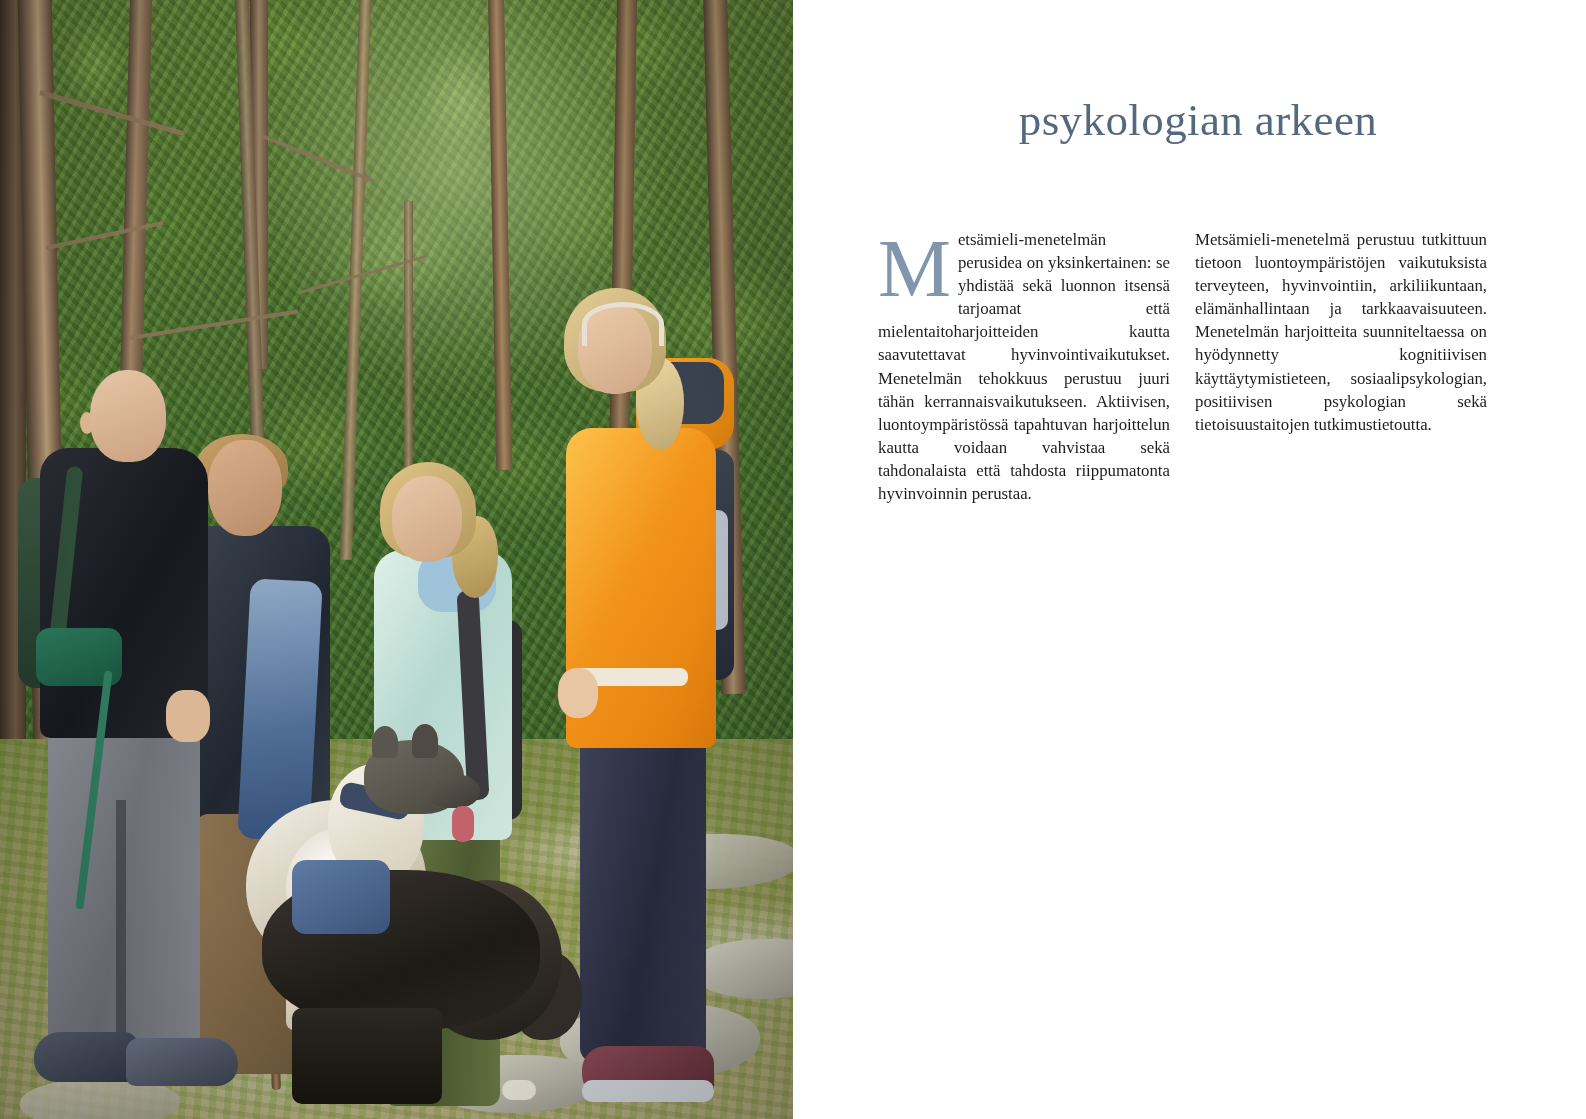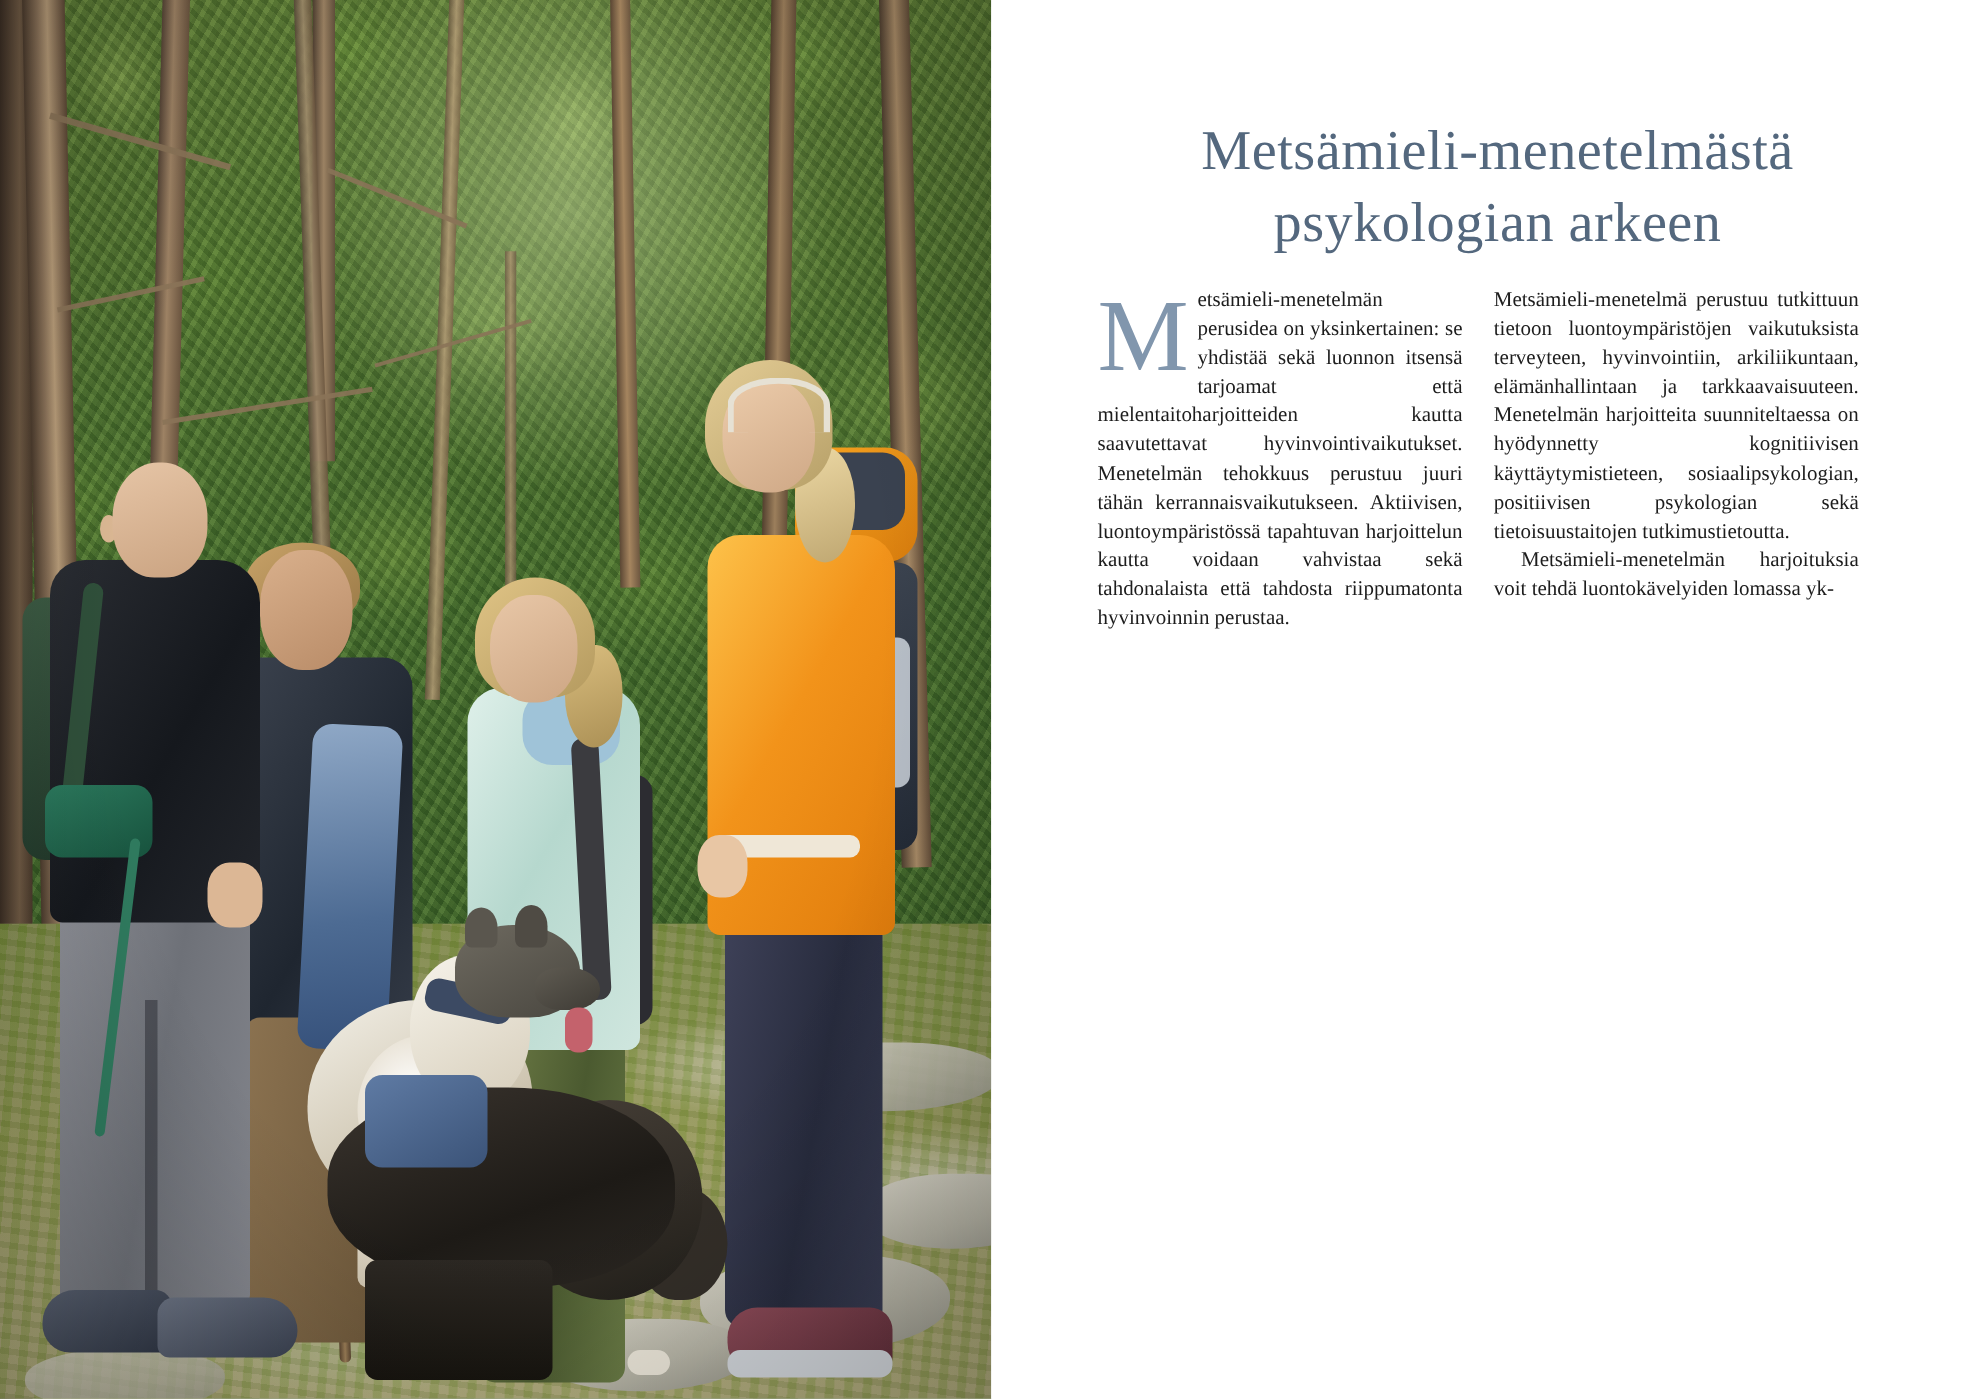--- a/index.html
+++ b/index.html
@@ -350,28 +350,26 @@
         <div class="shoe2"></div>
       </div>
 
       <div class="photo-vig"></div>
     </div>
   </div>
 
   <div class="content">
 
     <div class="title">
-      <div>Metsämieli-menetelmästä</div>
       <div>psykologian arkeen</div>
     </div>
 
     <div class="columns">
       <div class="col">
         <p><span class="dropcap">M</span><span>etsämieli-menetelmän perusidea on yksinkertainen: se yhdistää sekä luonnon itsensä tarjoamat että mielentaitoharjoitteiden kautta saavutettavat hyvinvointivaikutukset. Menetelmän tehokkuus perustuu juuri tähän kerrannaisvaikutukseen. Aktiivisen, luontoympäristössä tapahtuvan harjoittelun kautta voidaan vahvistaa sekä tahdonalaista että tahdosta riippumatonta hyvinvoinnin perustaa.</span></p>
       </div>
       <div class="col">
         <p>Metsämieli-menetelmä perustuu tutkittuun tietoon luontoympäristöjen vaikutuksista terveyteen, hyvinvointiin, arkiliikuntaan, elämänhallintaan ja tarkkaavaisuuteen. Menetelmän harjoitteita suunniteltaessa on hyödynnetty kognitiivisen käyttäytymistieteen, sosiaalipsykologian, positiivisen psykologian sekä tietoisuustaitojen tutkimustietoutta.</p>
-        <p>Metsämieli-menetelmän harjoituksia voit tehdä luontokävelyiden lomassa yk-</p>
       </div>
     </div>
 
   </div>
 </div>
 
 </body></html>

